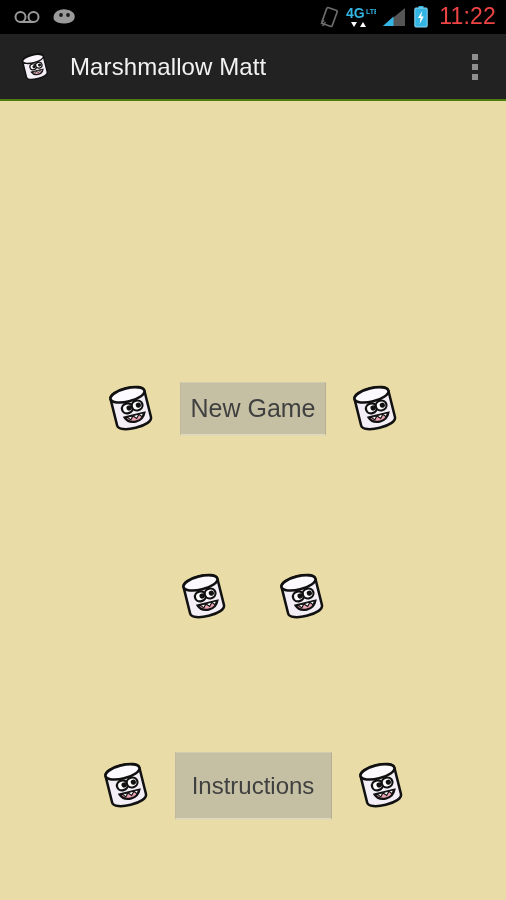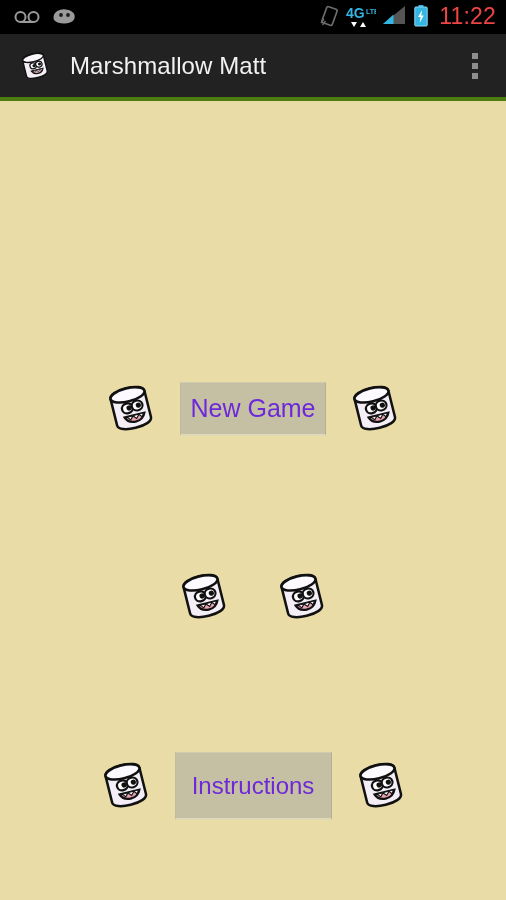--- a/index.html
+++ b/index.html
@@ -30,20 +30,21 @@
     padding: 0 10px 0 14px;
   }
   #status-left {
     display: flex;
     align-items: center;
     gap: 12px;
   }
   #status-spacer { flex: 1 1 auto; }
   #status-right {
     display: flex;
+    align-items: center;
     gap: 7px;
   }
   .sb-icon { display: block; }
   #status-clock {
     color: #ef4444;
     font-size: 23px;
     font-weight: 400;
     letter-spacing: 0.2px;
     line-height: 1;
     margin-left: 4px;
@@ -54,21 +55,21 @@
   #action-bar {
     position: absolute;
     left: 0; top: 34px;
     width: 506px;
     height: 67px;
     background: #222222;
     display: flex;
     align-items: center;
     box-sizing: border-box;
     padding: 0 8px 0 16px;
-    border-bottom: 4px solid #4d7c0f;
+    border-bottom: 2px solid #4d7c0f;
   }
   #app-icon {
     width: 38px;
     height: 38px;
     flex: 0 0 auto;
     display: block;
   }
   #app-title {
     color: #F2F2F2;
     font-size: 24px;
@@ -125,21 +126,21 @@
   .mallow.left  { margin-right: 18px; }
   .mallow.right { margin-left: 18px; }
 
   .menu-button {
     background: #C5C0A4;
     border: none;
     border-top: 1px solid #CFCBB1;
     border-left: 1px solid #C0BB9E;
     border-right: 1px solid #B5B093;
     border-bottom: 2px solid #E0D9B8;
-    color: #6d28d9;
+    color: #404040;
     font-family: "Liberation Sans", sans-serif;
     font-weight: 400;
     padding: 0 16px;
     box-sizing: border-box;
     text-align: center;
     white-space: nowrap;
     cursor: pointer;
     line-height: 1;
     display: flex;
     align-items: center;

